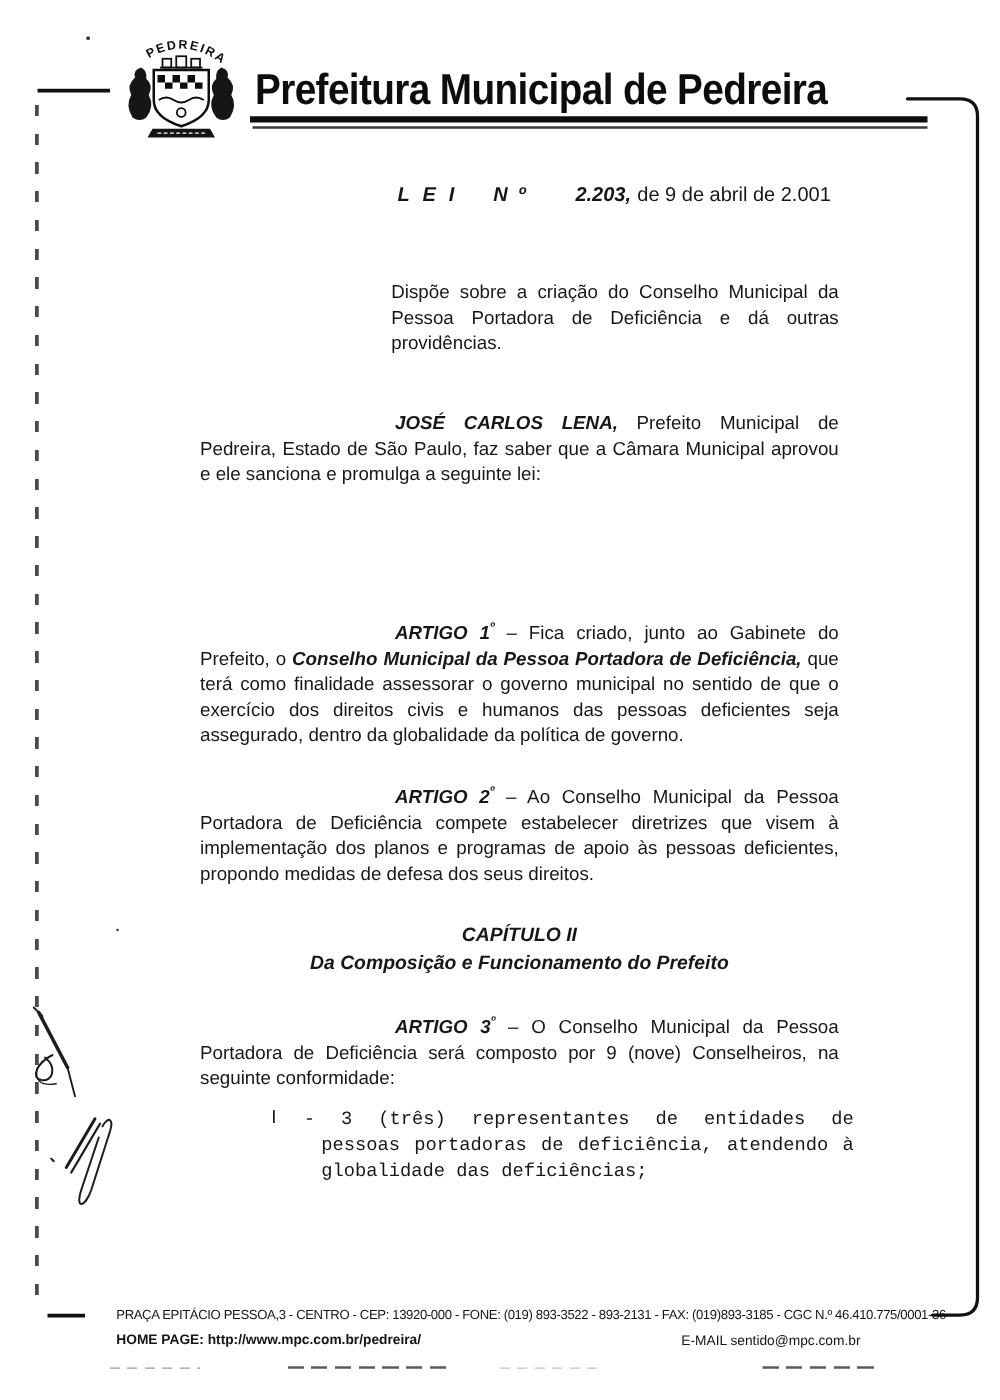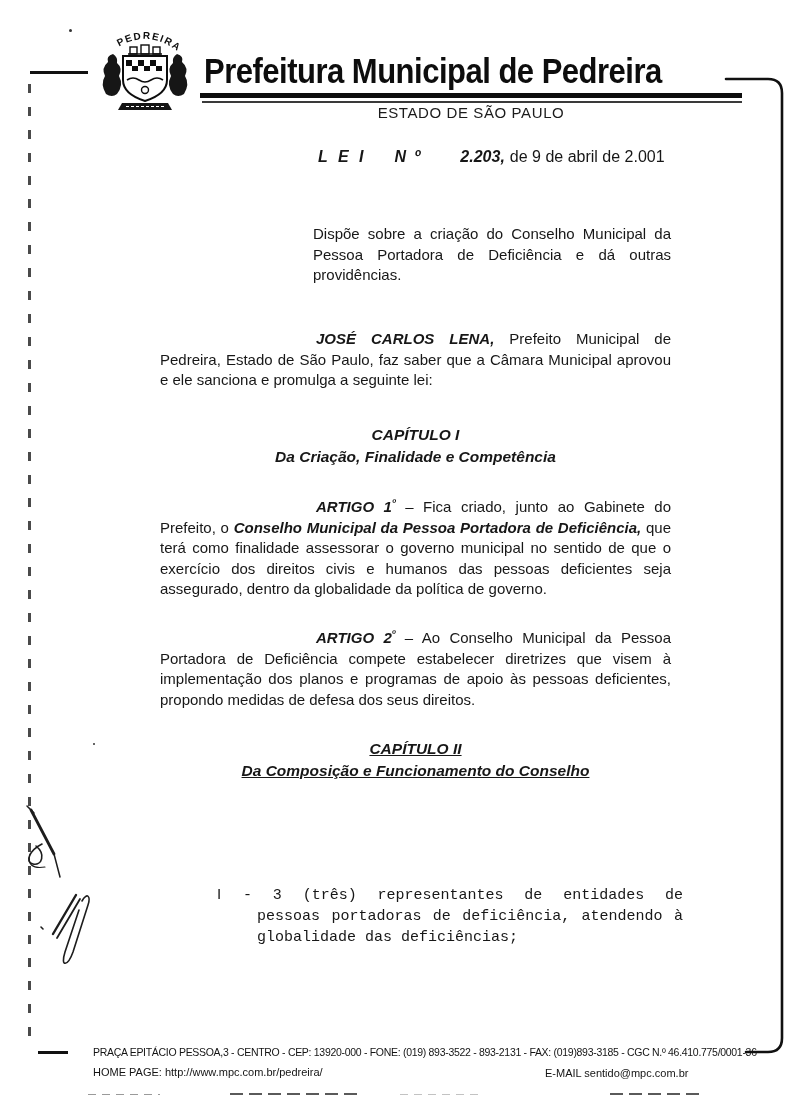--- a/index.html
+++ b/index.html
@@ -44,21 +44,21 @@
   .body-par { left:160px; width:511px; text-indent:156px; }
   .chapter { position:absolute; left:160px; width:511px; text-align:center;
              font-weight:bold; font-style:italic; font-size:15.5px; line-height:21.5px; }
   .item-numeral { position:absolute; left:217px; top:885px; font-size:15px; }
   .item-text { position:absolute; left:243px; top:885px; width:426px;
                font-size:15px; line-height:21px; text-align:justify;
                padding-left:14px; text-indent:-14px;font-family:Liberation Mono, monospace; }
   
   .footer-line1 { position:absolute; left:93px; top:1046px; width:724px;
                   font-size:10.5px; letter-spacing:-0.3px; white-space:nowrap; color:#141414; }
-  .footer-line2a { position:absolute; left:93px; top:1066px; font-size:11px; color:#141414; }
+  .footer-line2a { position:absolute; left:93px; top:1066px; font-size:11px; color:#141414;font-weight:bold; }
   .footer-line2b { position:absolute; left:545px; top:1067px; font-size:11px; color:#141414; }
   
   .dot { position:absolute; width:3px; height:3px; background:#333; border-radius:50%; }
   .artifact-dash { position:absolute; height:2px;
                    background:repeating-linear-gradient(to right,#5a5a5a 0 13px, transparent 13px 19px); }
   .artifact-dash.light { height:1px;
                    background:repeating-linear-gradient(to right,#9a9a9a 0 8px, transparent 8px 14px); }
   svg.overlay { position:absolute; left:0; top:0; pointer-events:none; }
 </style>
 </head>
@@ -106,44 +106,40 @@
     <path d="M29,56 Q35,52 41,56 Q47,60 53,56 Q59,52 65,56" fill="none" stroke="#0d0d0d" stroke-width="1.6"></path>
     <circle cx="47" cy="66" r="3.5" fill="none" stroke="#0d0d0d" stroke-width="1.4"></circle>
 
     <path d="M24,79 H70 L74,86 H20 Z" fill="#141414"></path>
     <line x1="28" y1="82.5" x2="66" y2="82.5" stroke="#fff" stroke-width="1" stroke-dasharray="3 2"></line>
   </svg>
 
   <h1 class="title">Prefeitura Municipal de Pedreira</h1>
   <div class="rule-thick"></div>
   <div class="rule-thin"></div>
-  <div class="estado">ESTADO DE SÃO PAULO</div>
 
   <div class="lei-line">
     <span class="bi sp1">L E I</span><span class="bi sp2">N º</span><span class="bi">2.203,</span><span class="date-part">de 9 de abril de 2.001</span>
   </div>
 
   <p class="par ementa">Dispõe sobre a criação do Conselho Municipal da Pessoa Portadora de Deficiência e dá outras providências.</p>
 
   <p class="par preamble"><span class="bi">JOSÉ CARLOS LENA,</span><span> Prefeito Municipal de Pedreira, Estado de São Paulo, faz saber que a Câmara Municipal aprovou e ele sanciona e promulga a seguinte lei:</span></p>
 
-  <div class="chapter" style="top:424px;">
-    <div>CAPÍTULO I</div>
-    <div>Da Criação, Finalidade e Competência</div>
-  </div>
 
   <p class="par body-par" style="top:497px;"><span class="bi">ARTIGO 1</span><sup class="ord">º</sup><span> – Fica criado, junto ao Gabinete do Prefeito, o </span><span class="bi">Conselho Municipal da Pessoa Portadora de Deficiência,</span><span> que terá como finalidade assessorar o governo municipal no sentido de que o exercício dos direitos civis e humanos das pessoas deficientes seja assegurado, dentro da globalidade da política de governo.</span></p>
 
   <p class="par body-par" style="top:628px;"><span class="bi">ARTIGO 2</span><sup class="ord">º</sup><span> – Ao Conselho Municipal da Pessoa Portadora de Deficiência compete estabelecer diretrizes que visem à implementação dos planos e programas de apoio às pessoas deficientes, propondo medidas de defesa dos seus direitos.</span></p>
 
-  <div class="chapter" style="top:738px;text-decoration:underline;">
+  <div class="chapter" style="top:738px;">
     <div>CAPÍTULO II</div>
-    <div>Da Composição e Funcionamento do Conselho</div>
+    <div>Da Composição e Funcionamento do Prefeito</div>
   </div>
 
+  <p class="par body-par" style="top:812px;"><span class="bi">ARTIGO 3</span><sup class="ord">º</sup><span> – O Conselho Municipal da Pessoa Portadora de Deficiência será composto por 9 (nove) Conselheiros, na seguinte conformidade:</span></p>
 
   <div class="item-numeral">I</div>
   <div class="item-text">- 3 (três) representantes de entidades de pessoas portadoras de deficiência, atendendo à globalidade das deficiências;</div>
 
   <svg class="overlay" width="800" height="1120" viewBox="0 0 800 1120">
     <g fill="none" stroke="#1d1d1d" stroke-linecap="round">
       <path d="M27,806 L34,813" stroke-width="1.5"></path>
       <path d="M31,810 L54,854" stroke-width="2.8"></path>
       <path d="M54,854 L60,877" stroke-width="1.5"></path>
       <path d="M42,844 C30,850 24,862 33,864 C42,866 46,854 36,846" stroke-width="1.6"></path>

